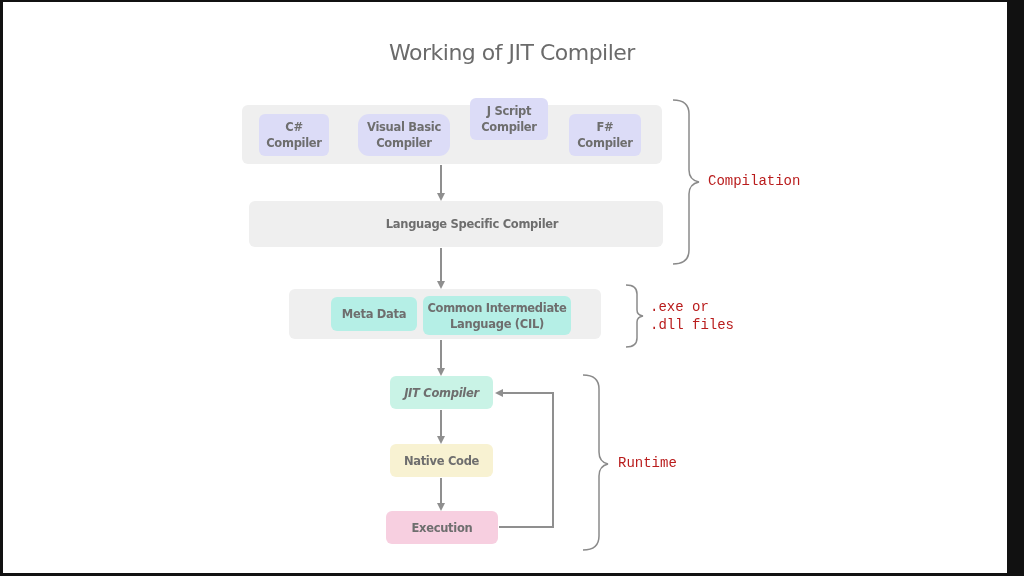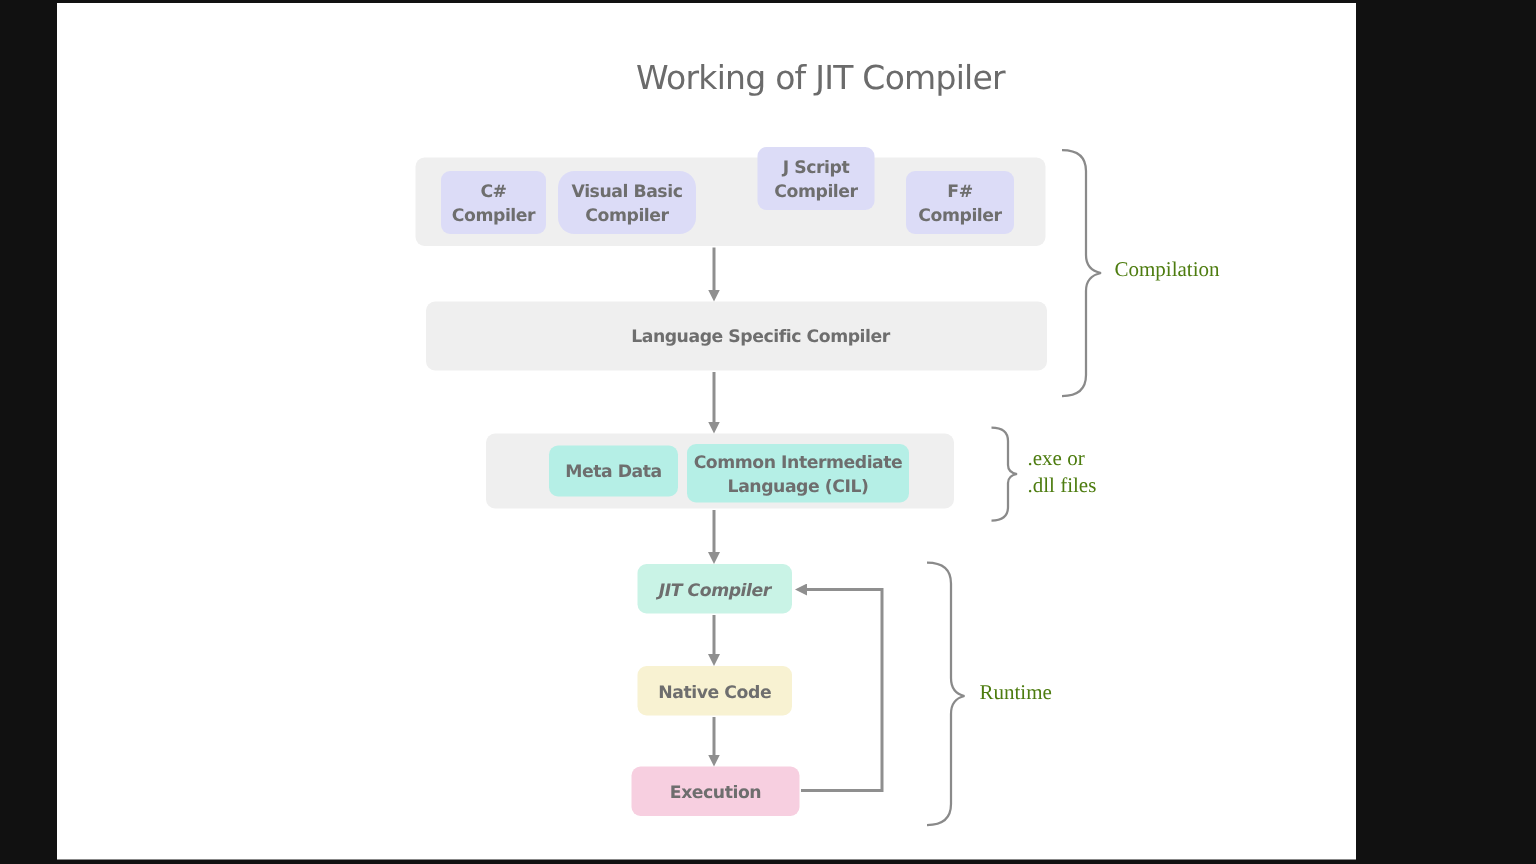--- a/index.html
+++ b/index.html
@@ -1,61 +1,60 @@
 <!DOCTYPE html>
 <html><head>
   <meta charset="utf-8">
   <style>
     * { box-sizing: border-box; margin: 0; padding: 0; }
     html, body { width: 1024px; height: 576px; overflow: hidden; background: #111; }
     .frame {
-      position: absolute; left: 3px; top: 2px; width: 866px; height: 571px;
+      position: absolute; left: 3px; top: 2px; width: 1004px; height: 571px;
       background: #ffffff; overflow: hidden;
       font-family: "DejaVu Sans", sans-serif;
-      margin-left: 35px;
     }
     .title {
       position: absolute; left: 0; width: 1018px; top: 38px; text-align: center;
       font-size: 22px; color: #6b6b6b; letter-spacing: -0.5px;
       font-family: "DejaVu Sans", sans-serif;
     }
     .group {
       position: absolute; background: #efefef; border-radius: 6px; padding-left: 32px;
     }
     .box {
       position: absolute; border-radius: 6px; display: flex; align-items: center; justify-content: center;
       text-align: center; font-size: 11.5px; font-weight: bold; color: #6e6e6e; line-height: 16px;
       font-family: "DejaVu Sans", sans-serif; letter-spacing: -0.3px;
     }
     .lavender { background: #dcdcf7; }
     .mint { background: #b5efe6; }
     .mint2 { background: #c9f3e6; font-style: italic; }
     .yellow { background: #f8f2d2; }
     .pink { background: #f7cfe0; }
     .brace-label {
-      position: absolute; font-size: 14px; color: #4d7c0f; line-height: 18px;
-      font-family: Liberation Serif, serif;
+      position: absolute; font-size: 14px; color: #b91c1c; line-height: 18px;
+      font-family: Liberation Mono, monospace;
     }
     svg.overlay { position: absolute; left: 0; top: 0; }
   </style>
 </head>
 <body>
 
 <div class="frame">
 
   <div class="title">Working of JIT Compiler</div>
 
   <div class="group" style="left:239px; top:103px; width:420px; height:59px;"></div>
   <div class="box lavender" style="left:256px; top:112px; width:70px; height:42px;">
     <div>
         <div>C#</div>
         <div>Compiler</div>
       </div>
   </div>
-  <div class="box lavender" style="left:334px; top:112px; width:92px; height:42px;border-radius:11px;">
+  <div class="box lavender" style="left:355px; top:112px; width:92px; height:42px;border-radius:11px;">
     <div>
         <div>Visual Basic</div>
         <div>Compiler</div>
       </div>
   </div>
   <div class="box lavender" style="left:467px; top:96px; width:78px; height:42px;">
     <div>
         <div>J Script</div>
         <div>Compiler</div>
       </div>

